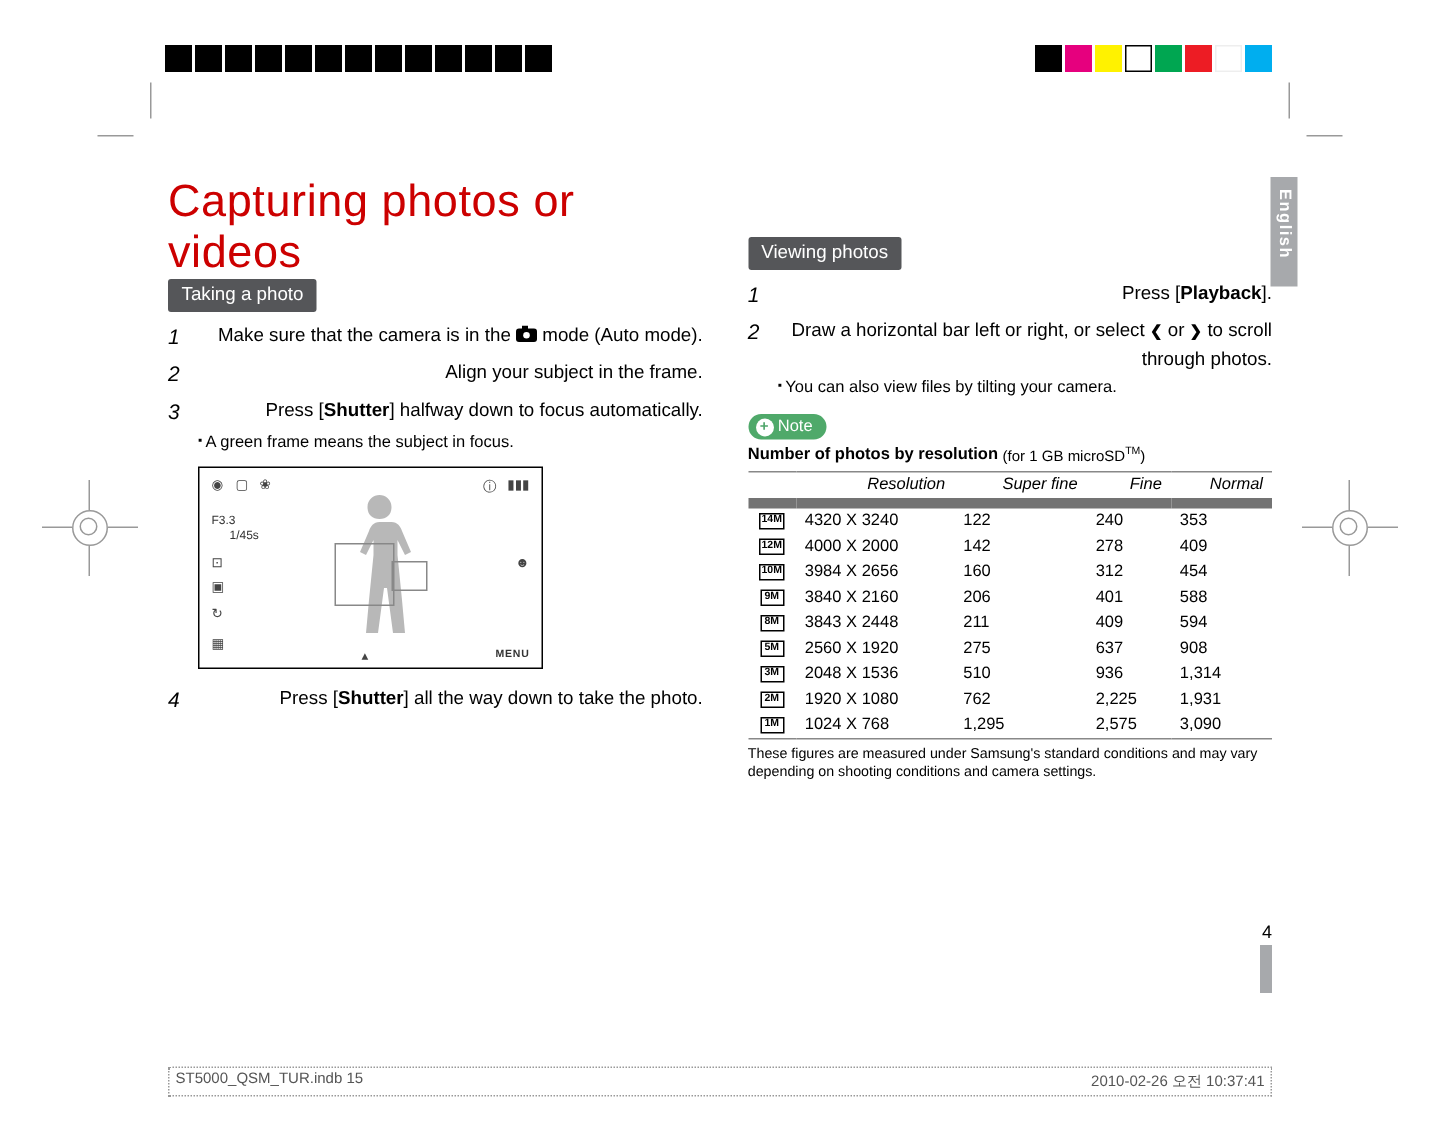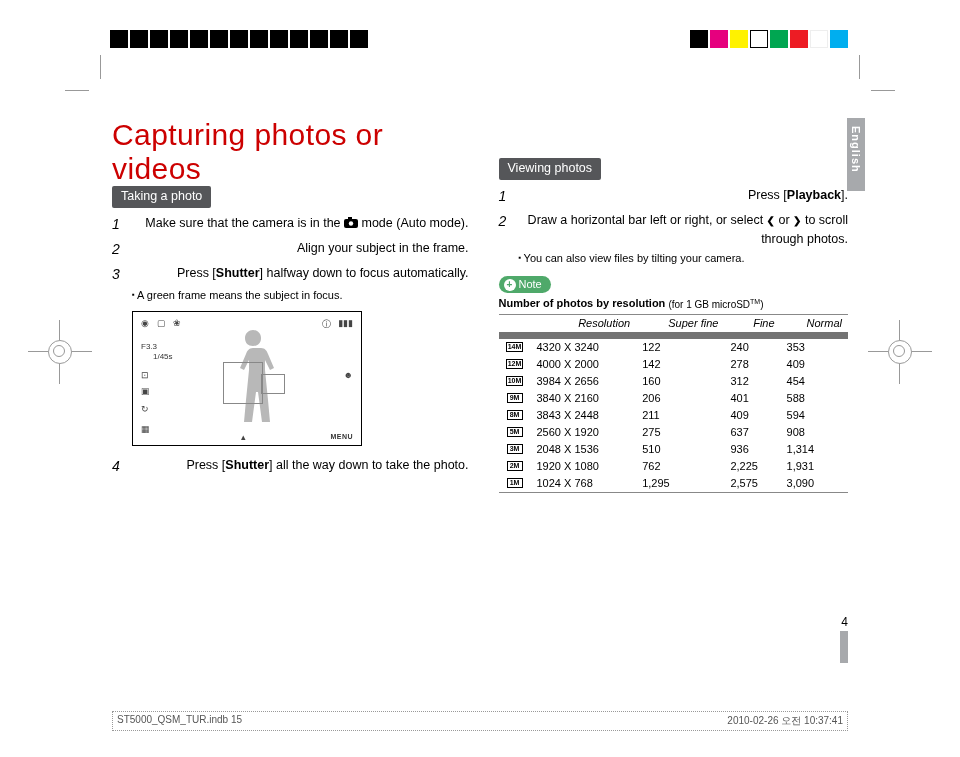--- a/index.html
+++ b/index.html
@@ -381,20 +381,21 @@
           <tr>
             <td><span class="resicon">1M</span></td>
             <td>1024 X 768</td>
             <td>1,295</td>
             <td>2,575</td>
             <td>3,090</td>
           </tr>
         </tbody>
     </table>
 
+    <div class="footnote">These figures are measured under Samsung's standard conditions and may vary depending on shooting conditions and camera settings.</div>
 
     <div class="pagenum-block">
       <div class="pagenum">4</div>
       <div class="greybar"></div>
     </div>
   </div>
 </div>
 
 <div class="footer">
   <span>ST5000_QSM_TUR.indb   15</span>

